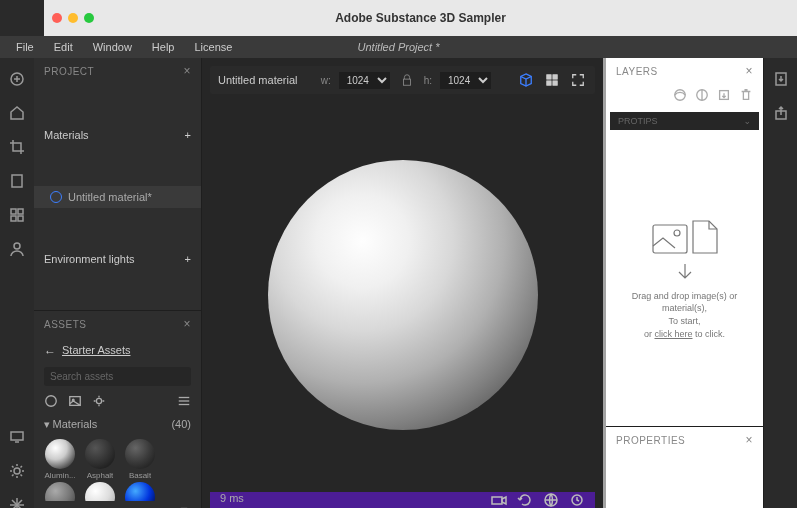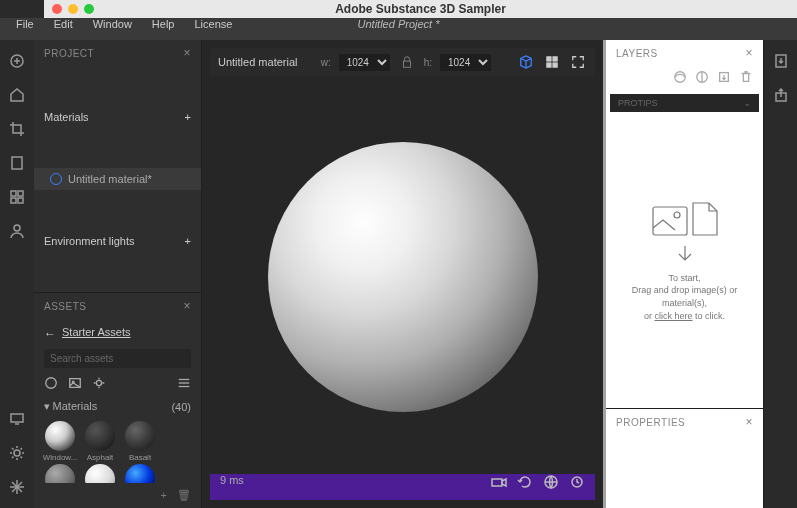--- a/index.html
+++ b/index.html
@@ -1,22 +1,22 @@
 <!DOCTYPE html>
 <html><head>
 <meta charset="utf-8">
 <style>
   * { box-sizing: border-box; margin: 0; padding: 0; font-family: -apple-system, "Segoe UI", sans-serif; }
   body { width: 797px; height: 508px; background: #2a2a2a; color: #aaa; font-size: 11px; overflow: hidden; }
-  .titlebar { height: 18px; background: #e8e8e8; display: flex; align-items: center; padding: 0 8px; position: relative; margin-left: 44px; }
+  .titlebar { height: 36px; background: #e8e8e8; display: flex; align-items: center; padding: 0 8px; position: relative; margin-left: 44px; }
   .traffic { display: flex; gap: 6px; }
   .tl { width: 10px; height: 10px; border-radius: 50%; }
   .tl.r { background: #ff5f56; } .tl.y { background: #ffbd2e; } .tl.g { background: #27c93f; }
   .titlebar .title { position: absolute; left: 50%; transform: translateX(-50%); color: #333; font-size: 12px; font-weight: 600; }
-  .menubar { height: 22px; background: #3a3a3a; display: flex; padding: 0 6px; position: relative; }
+  .menubar { height: 22px; background: #3a3a3a; display: flex; align-items: center; padding: 0 6px; position: relative; }
   .menubar span { padding: 0 10px; font-size: 11px; color: #ccc; cursor: default; }
   .menubar .proj { position: absolute; left: 50%; transform: translateX(-50%); color: #bbb; font-style: italic; }
   .shell { display: flex; height: 468px; background: #2a2a2a; }
   .rail { width: 34px; background: #2a2a2a; display: flex; flex-direction: column; gap: 12px; padding: 10px 0; align-items: center; }
   .rail.right { border-left: 1px solid #1e1e1e; }
   .rail svg { width: 16px; height: 16px; stroke: #999; fill: none; stroke-width: 1.5; }
   .rail .ic { width: 22px; height: 22px; display:flex; align-items:center; justify-content:center; cursor:pointer; }
   .rail .sep { flex: 1; }
   .leftcol { width: 168px; background: #2e2e2e; display: flex; flex-direction: column; border-right: 1px solid #1e1e1e; gap: 39px; }
   .panel-hd { display: flex; align-items: center; justify-content: space-between; padding: 6px 10px; font-size: 10px; letter-spacing: .5px; color: #888; }
@@ -25,21 +25,21 @@
   .mat-item { display:flex; align-items:center; gap:6px; padding:5px 10px 5px 16px; background:#3a3a3a; }
   .mat-item .ring { width:12px; height:12px; border:1.5px solid #3d7fff; border-radius:50%; }
   .assets { flex:1; display:flex; flex-direction:column; border-top:1px solid #1e1e1e; min-height:0;}
   .crumb { padding:6px 10px; display:flex; align-items:center; gap:6px; color:#ccc; }
   .crumb .arr { font-size:12px; }
   .crumb u { }
   .search { margin:4px 10px; background:#262626; border-radius:3px; padding:4px 6px; color:#666; font-size:10px; }
   .filterbar { display:flex; align-items:center; padding:4px 10px; gap:10px; }
   .filterbar .sp { flex:1; }
   .filterbar svg { width:14px; height:14px; stroke:#aaa; fill:none; stroke-width:1.5; }
-  .catrow { padding:4px 10px; display:flex; justify-content:space-between; color:#aaa;align-items:center; }
+  .catrow { padding:4px 10px; display:flex; justify-content:space-between; color:#aaa; }
   .thumbs { padding:4px 8px; display:flex; flex-wrap:wrap; gap:2px 4px; overflow:hidden;}
   .th { width:36px; display:flex; flex-direction:column; align-items:center; gap:2px; }
   .ball { width:30px; height:30px; border-radius:50%; }
   .lbl { font-size:8px; color:#999; height:9px; overflow:hidden; white-space:nowrap; max-width:36px; text-overflow: ellipsis;}
   .assets-foot { padding:6px 10px; display:flex; justify-content:flex-end; gap:10px; color:#777;}
   .center { flex:1; display:flex; flex-direction:column; background:#262626;gap:12px; }
   .vp-top { height:28px; display:flex; align-items:center; gap:8px; padding:0 8px; background:#2a2a2a; margin:8px; border-radius:2px; }
   .vp-top .matname { color:#ccc; }
   .vp-top .sp { flex:1; }
   .vp-top .dim { color:#888; font-size:10px; }
@@ -194,21 +194,21 @@
               <line x1="2" y1="12" x2="14" y2="12"></line>
             </svg></div>
       </div>
       <div class="catrow">
         <span>▾ <span>Materials</span></span>
         <span>(40)</span>
       </div>
       <div class="thumbs">
         <div class="th">
             <div class="ball" style="background:radial-gradient(circle at 35% 30%,#fff,#ccc 40%,#444 80%, #111)"></div>
-            <div class="lbl">Window...</div>
+            <div class="lbl">Alumin...</div>
           </div>
         <div class="th">
             <div class="ball" style="background:radial-gradient(circle at 35% 30%,#555,#333 50%,#111)"></div>
             <div class="lbl">Asphalt</div>
           </div>
         <div class="th">
             <div class="ball" style="background:radial-gradient(circle at 35% 30%,#666,#3a3a3a 50%,#151515)"></div>
             <div class="lbl">Basalt</div>
           </div>
         <div class="th">
@@ -334,22 +334,22 @@
           </svg>
         <svg width="26" height="34" viewBox="0 0 26 34">
             <path d="M1 1h16l8 8v24H1z"></path>
             <path d="M17 1v8h8"></path>
           </svg>
       </div>
       <svg width="20" height="20" viewBox="0 0 20 20">
           <path d="M10 2v14M4 10l6 6 6-6"></path>
         </svg>
       <div>
+        <div>Drag and drop image(s) or material(s),</div>
         <div>To start,</div>
-        <div>Drag and drop image(s) or material(s),</div>
         <div><span>or </span><u>click here</u><span> to click.</span></div>
       </div>
     </div>
     <div class="props">
       <div class="panel-hd">
         <span>PROPERTIES</span>
         <span class="x">×</span>
       </div>
     </div>
   </div>

